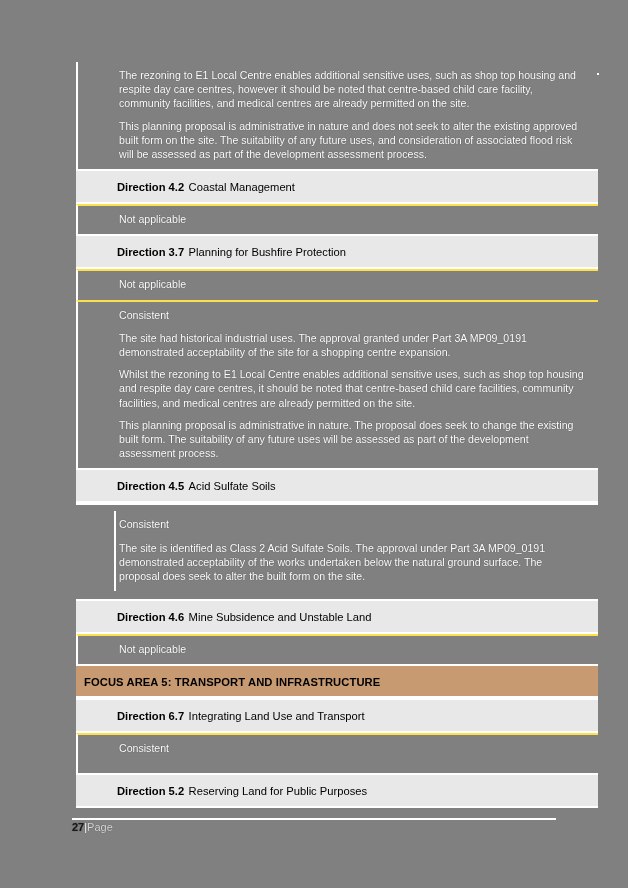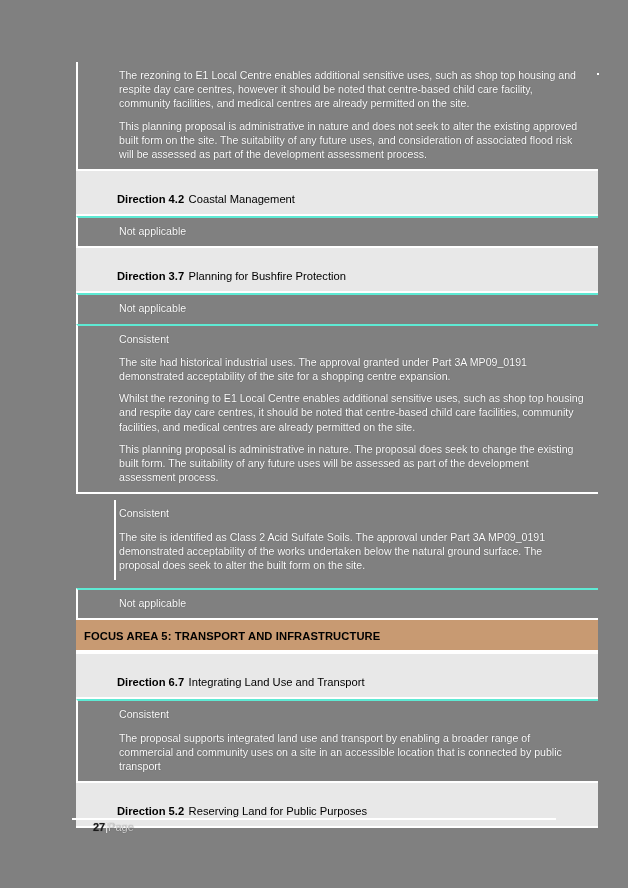--- a/index.html
+++ b/index.html
@@ -34,40 +34,40 @@
   .row {
     position: relative;
     box-sizing: border-box;
     width: 100%;
   }
 
   
   .row.content {
     background: transparent;
     border-left: 2px solid #ffffff;
-    border-top: 2px solid #5eead4;
+    border-top: 2px solid #fde047;
     padding: 6px 14px 8px 41px;
   }
   .row.content.indented {
     padding-left: 0;
     border-left: none;
     border-top: 2px solid #ffffff;
   }
   .row.content.indented .inner {
     margin-left: 38px;
     border-left: 2px solid #ffffff;
     padding: 6px 14px 8px 3px;
   }
 
   
   .row.direction {
     background: #e8e8e8;
     border-top: 2px solid #ffffff;
     border-bottom: 2px solid #ffffff;
-    padding: 18px 14px 7px 41px;
+    padding: 6px 14px 7px 41px;
     color: #000000;
   }
 
   .row.focus {
     background: #c89a72;
     border-top: 2px solid #ffffff;
     border-bottom: 2px solid #ffffff;
     padding: 6px 14px 6px 8px;
     color: #000000;
   }
@@ -118,21 +118,20 @@
     height: 2px;
     background: #ffffff;
   }
   .footer-text {
     position: absolute;
     left: 72px;
     top: 821px;
     font-size: 11px;
     color: #d8d8d8;
     text-shadow: 0 0 1px rgba(0,0,0,0.5);
-    margin-left: 21px;
   }
   .footer-num {
     font-weight: bold;
     color: #1a1a1a;
   }
   .footer-sep { color: #ffffff; }
 </style>
 </head>
 <body>
 
@@ -150,34 +149,35 @@
       <div class="row direction"><span class="dir-label">Direction 3.7</span> <span class="dir-text">Planning for Bushfire Protection</span></div>
       <div class="row content">
         <p class="ctext">Not applicable</p>
       </div>
       <div class="row content">
         <p class="ctext status">Consistent</p>
         <p class="ctext">The site had historical industrial uses. The approval granted under Part 3A MP09_0191 demonstrated acceptability of the site for a shopping centre expansion.</p>
         <p class="ctext">Whilst the rezoning to E1 Local Centre enables additional sensitive uses, such as shop top housing and respite day care centres, it should be noted that centre-based child care facilities, community facilities, and medical centres are already permitted on the site.</p>
         <p class="ctext">This planning proposal is administrative in nature. The proposal does seek to change the existing built form. The suitability of any future uses will be assessed as part of the development assessment process.</p>
       </div>
+      <div class="row direction"><span class="dir-label">Direction 4.5</span> <span class="dir-text">Acid Sulfate Soils</span></div>
       <div class="row content indented">
         <div class="inner">
           <p class="ctext status">Consistent</p>
           <p class="ctext">The site is identified as Class 2 Acid Sulfate Soils. The approval under Part 3A MP09_0191 demonstrated acceptability of the works undertaken below the natural ground surface. The proposal does seek to alter the built form on the site.</p>
         </div>
       </div>
+      <div class="row direction"><span class="dir-label">Direction 4.6</span> <span class="dir-text">Mine Subsidence and Unstable Land</span></div>
       <div class="row content">
         <p class="ctext">Not applicable</p>
       </div>
       <div class="row focus"><span class="focus-text">FOCUS AREA 5: TRANSPORT AND INFRASTRUCTURE</span></div>
       <div class="row direction"><span class="dir-label">Direction 6.7</span> <span class="dir-text">Integrating Land Use and Transport</span></div>
       <div class="row content">
         <p class="ctext status">Consistent</p>
-        <p class="ctext">The proposal supports integrated land use and transport by enabling a broader range of commercial and community uses on a site in an accessible location that is connected by public transport</p>
       </div>
       <div class="row direction"><span class="dir-label">Direction 5.2</span> <span class="dir-text">Reserving Land for Public Purposes</span></div>
     </div>
 
   <div class="speck"></div>
 
   <div class="footer-rule"></div>
   <div class="footer-text">
     <span class="footer-num">27</span><span class="footer-sep">|</span><span>Page</span>
   </div>

